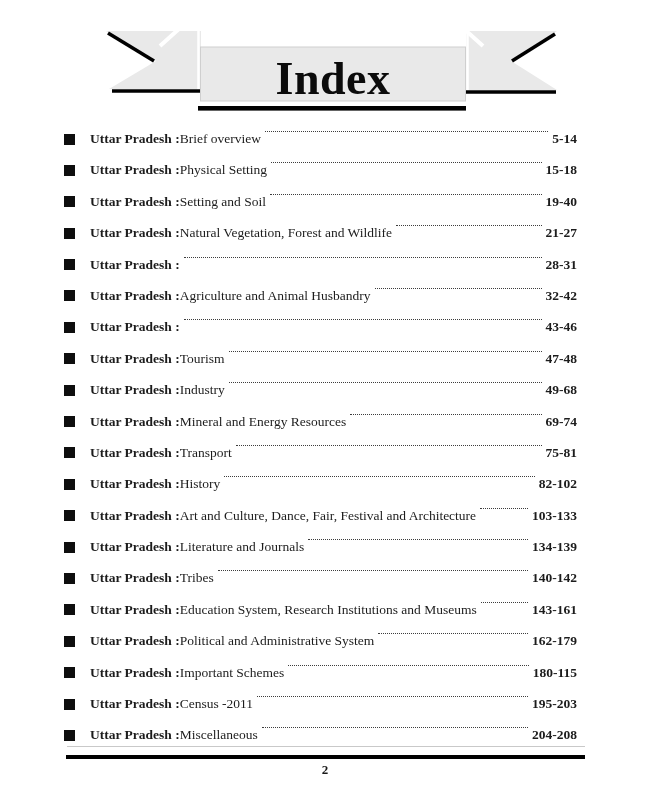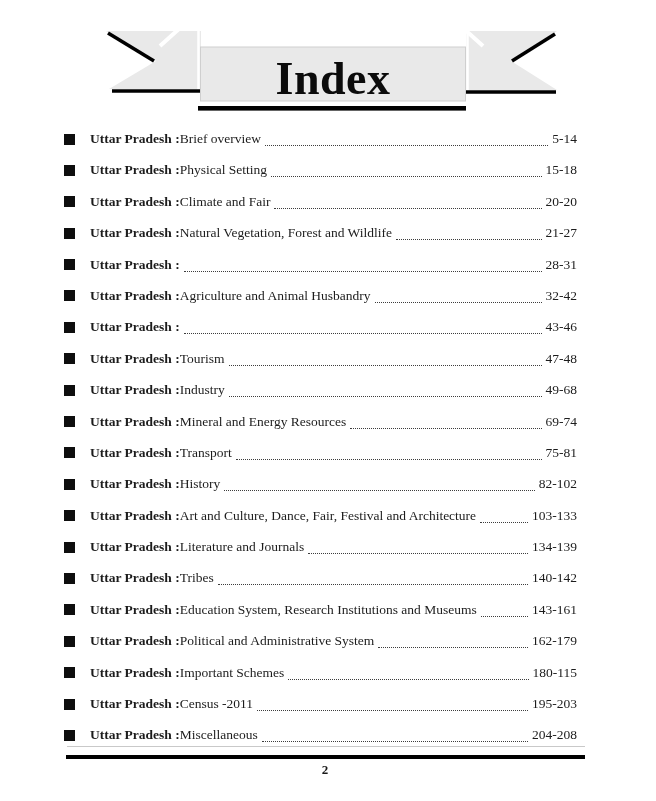--- a/index.html
+++ b/index.html
@@ -35,21 +35,21 @@
   }
 
   
   .toc {
     position: absolute;
     left: 64px; top: 131px;
     width: 513px;
   }
   .row {
     display: flex;
-    align-items: flex-end;
+    align-items: flex-start;
     line-height: 15px;
     font-size: 13.5px;
     color: var(--ink, #1c1c1c);
     margin-bottom: 16.4px;
     white-space: nowrap;
   }
   .bullet {
     flex: none;
     width: 11px; height: 11px;
     background: #0e0e0e;
@@ -58,21 +58,21 @@
     position: relative; top: 0.5px;
   }
   .prefix { font-weight: bold; flex: none; }
   .topic  { margin-left: 0; flex: none; }
   .leader {
     flex: 1 1 auto;
     min-width: 8px;
     border-bottom: 1.6px dotted #3d3d3d;
     margin: 0 4px 0 4px;
   }
-  .pages { flex: none; }
+  .pages { flex: none; font-weight: bold; }
 
   
   .footer-faint {
     position: absolute;
     left: 67px; top: 746px;
     width: 518px; height: 1px;
     background: #c9c9c9;
   }
   .footer-rule {
     position: absolute;
@@ -131,23 +131,23 @@
       <div class="row">
     <span class="bullet"></span>
     <span class="prefix">Uttar Pradesh :</span>
     <span class="topic">Physical Setting</span>
     <span class="leader"></span>
     <span class="pages">15-18</span>
   </div>
       <div class="row">
     <span class="bullet"></span>
     <span class="prefix">Uttar Pradesh :</span>
-    <span class="topic">Climate and Fair</span>
-    <span class="leader"></span>
-    <span class="pages">20-20</span>
+    <span class="topic">Setting and Soil</span>
+    <span class="leader"></span>
+    <span class="pages">19-40</span>
   </div>
       <div class="row">
     <span class="bullet"></span>
     <span class="prefix">Uttar Pradesh :</span>
     <span class="topic">Natural Vegetation, Forest and Wildlife</span>
     <span class="leader"></span>
     <span class="pages">21-27</span>
   </div>
       <div class="row">
     <span class="bullet"></span>

